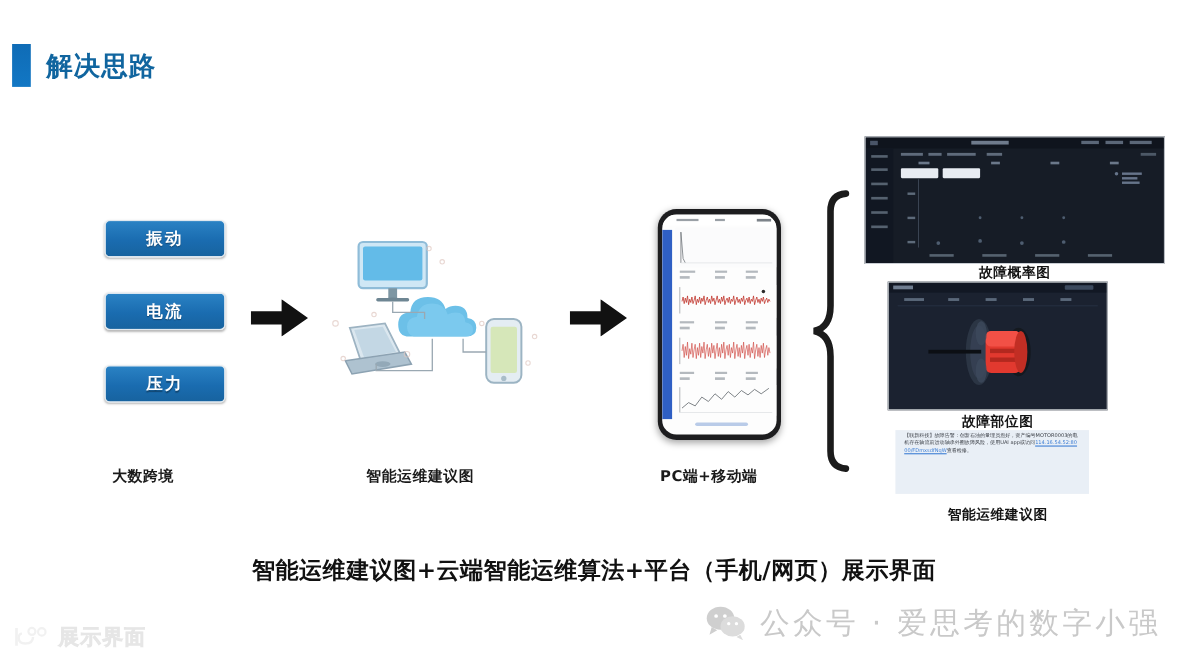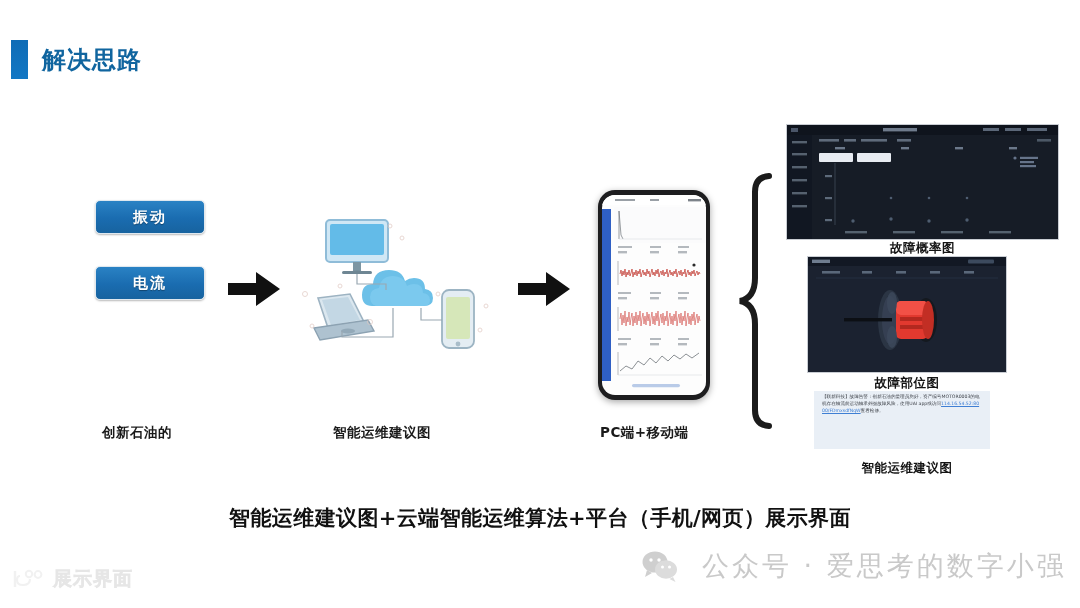--- a/index.html
+++ b/index.html
@@ -74,40 +74,43 @@
   #summary{position:absolute;left:0;top:504px;width:1080px;text-align:center;
     font-family:"DejaVu Serif","Liberation Serif",serif;
     font-size:21px;font-weight:bold;color:#111111;letter-spacing:.4px;}
 
   
   #wm-left{position:absolute;left:12px;top:566px;display:flex;align-items:center;
     gap:7px;opacity:.55;}
   #wm-left-text{font-size:19px;font-weight:bold;color:#e3e3e3;letter-spacing:1px;
     -webkit-text-stroke:0.6px #d2d2d2;}
   #wm-right{position:absolute;left:641px;top:548px;display:flex;align-items:center;
-    gap:23px;}
+    gap:12px;}
   #wm-right-text{font-size:27px;color:#c9c9c9;letter-spacing:3px;}
 </style>
 </head>
 <body>
 
 <div id="header">
   <div id="accent-bar"></div>
   <div id="page-title">解决思路</div>
 </div>
 
 <div id="sensors">
   <div class="sensor-btn">
     <span>振动</span>
   </div>
   <div class="sensor-btn">
     <span>电流</span>
   </div>
-</div>
-<div class="stage-label" id="label-sensors">创新石油的</div>
+  <div class="sensor-btn">
+    <span>压力</span>
+  </div>
+</div>
+<div class="stage-label" id="label-sensors">大数跨境</div>
 
 <svg class="arrow" style="left:228px;top:272px;" viewBox="0 0 52 34">
   <path d="M0 11 H28 V0 L52 17 L28 34 V23 H0 Z" fill="#111111"></path>
 </svg>
 
 <svg id="cloud-group" viewBox="0 0 210 180">
 
   <g>
     <rect x="36" y="22" width="62" height="42" rx="4" fill="#cfe7f5" stroke="#8fbcd8" stroke-width="2"></rect>
     <rect x="40" y="26" width="54" height="31" rx="2" fill="#63bbe8"></rect>

